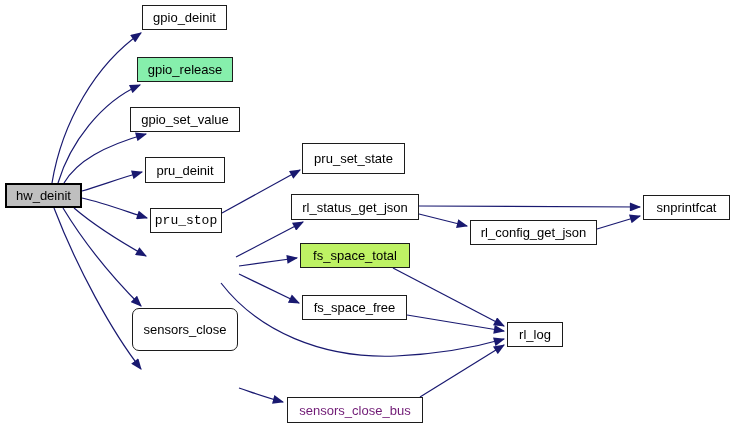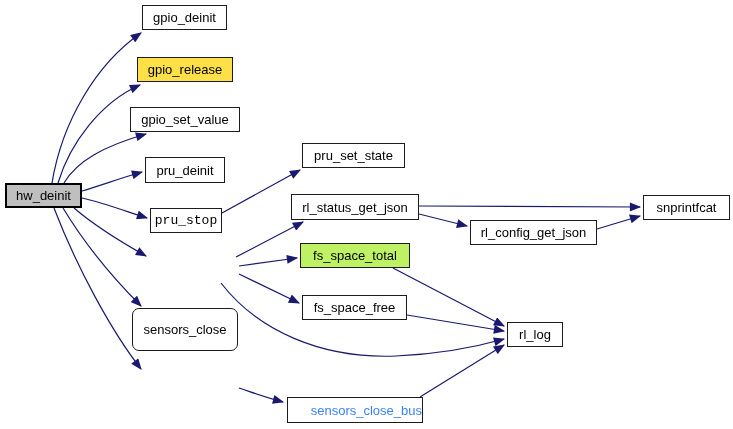--- a/index.html
+++ b/index.html
@@ -56,48 +56,48 @@
       <path d="M407,315 L504,331" fill="none" stroke="#191970" stroke-width="1.2" marker-end="url(#arrow)"></path>
       <path d="M239,388 C257,394 268,398 283,402" fill="none" stroke="#191970" stroke-width="1.2" marker-end="url(#arrow)"></path>
       <path d="M420,397 L504,345" fill="none" stroke="#191970" stroke-width="1.2" marker-end="url(#arrow)"></path>
     </svg>
     <div class="node root" style="left: 5px; top: 183px; width: 77px; height: 25px; background: rgb(191, 191, 191); border-color: rgb(0, 0, 0); color: rgb(0, 0, 0);">
       <span>hw_deinit</span>
     </div>
     <div class="node" style="left: 142px; top: 5px; width: 85px; height: 25px; background: rgb(255, 255, 255); border-color: rgb(28, 28, 28); color: rgb(0, 0, 0);">
       <span>gpio_deinit</span>
     </div>
-    <div class="node" style="left: 137px; top: 57px; width: 96px; height: 25px; background: #fde047; border-color: rgb(28, 28, 28); color: rgb(0, 0, 0);">
+    <div class="node" style="left: 137px; top: 57px; width: 96px; height: 25px; background: #86efac; border-color: rgb(28, 28, 28); color: rgb(0, 0, 0);">
       <span>gpio_release</span>
     </div>
     <div class="node" style="left: 130px; top: 107px; width: 110px; height: 25px; background: rgb(255, 255, 255); border-color: rgb(28, 28, 28); color: rgb(0, 0, 0);">
       <span>gpio_set_value</span>
     </div>
     <div class="node" style="left: 145px; top: 157px; width: 80px; height: 26px; background: rgb(255, 255, 255); border-color: rgb(28, 28, 28); color: rgb(0, 0, 0);">
       <span>pru_deinit</span>
     </div>
     <div class="node" style="left: 150px; top: 208px; width: 72px; height: 25px; background: rgb(255, 255, 255); border-color: rgb(28, 28, 28); color: rgb(0, 0, 0); font-family: Liberation Mono, monospace;">
       <span>pru_stop</span>
     </div>
     <div class="node" style="left: 132px; top: 308px; width: 106px; height: 43px; background: rgb(255, 255, 255); border-color: rgb(28, 28, 28); color: rgb(0, 0, 0); border-radius: 7px;">
       <span>sensors_close</span>
     </div>
-    <div class="node" style="left: 302px; top: 143px; width: 103px; height: 25px; background: rgb(255, 255, 255); border-color: rgb(28, 28, 28); color: rgb(0, 0, 0);">
+    <div class="node" style="left: 302px; top: 143px; width: 103px; height: 31px; background: rgb(255, 255, 255); border-color: rgb(28, 28, 28); color: rgb(0, 0, 0);">
       <span>pru_set_state</span>
     </div>
     <div class="node" style="left: 291px; top: 194px; width: 128px; height: 26px; background: rgb(255, 255, 255); border-color: rgb(28, 28, 28); color: rgb(0, 0, 0);">
       <span>rl_status_get_json</span>
     </div>
     <div class="node" style="left: 300px; top: 243px; width: 110px; height: 25px; background: #bef264; border-color: rgb(28, 28, 28); color: rgb(0, 0, 0);">
       <span>fs_space_total</span>
     </div>
     <div class="node" style="left: 302px; top: 295px; width: 105px; height: 25px; background: rgb(255, 255, 255); border-color: rgb(28, 28, 28); color: rgb(0, 0, 0);">
       <span>fs_space_free</span>
     </div>
-    <div class="node" style="left: 287px; top: 397px; width: 136px; height: 26px; background: rgb(255, 255, 255); border-color: rgb(28, 28, 28); color: #3b82f6; justify-content: flex-end;">
+    <div class="node" style="left: 287px; top: 397px; width: 136px; height: 26px; background: rgb(255, 255, 255); border-color: rgb(28, 28, 28); color: #701a75;">
       <span>sensors_close_bus</span>
     </div>
     <div class="node" style="left: 470px; top: 220px; width: 127px; height: 25px; background: rgb(255, 255, 255); border-color: rgb(28, 28, 28); color: rgb(0, 0, 0);">
       <span>rl_config_get_json</span>
     </div>
     <div class="node" style="left: 643px; top: 195px; width: 87px; height: 25px; background: rgb(255, 255, 255); border-color: rgb(28, 28, 28); color: rgb(0, 0, 0);">
       <span>snprintfcat</span>
     </div>
     <div class="node" style="left: 507px; top: 322px; width: 56px; height: 25px; background: rgb(255, 255, 255); border-color: rgb(28, 28, 28); color: rgb(0, 0, 0);">
       <span>rl_log</span>

